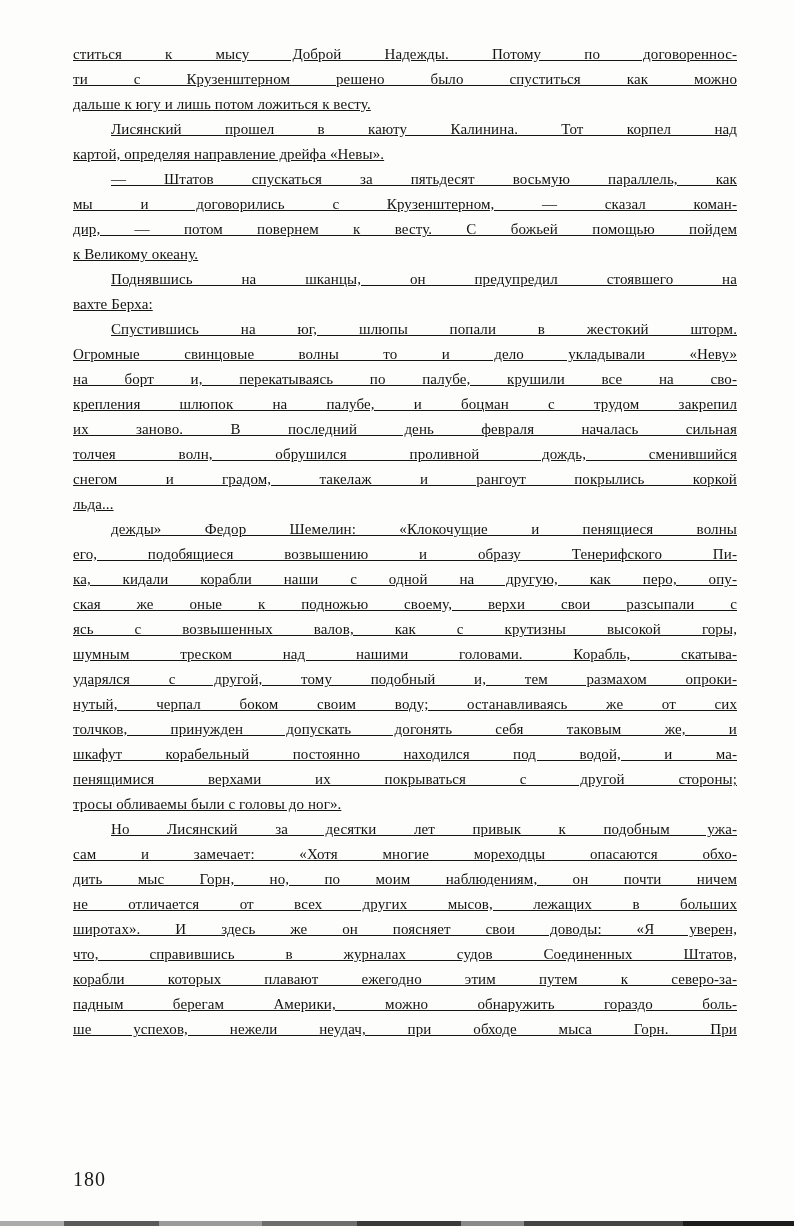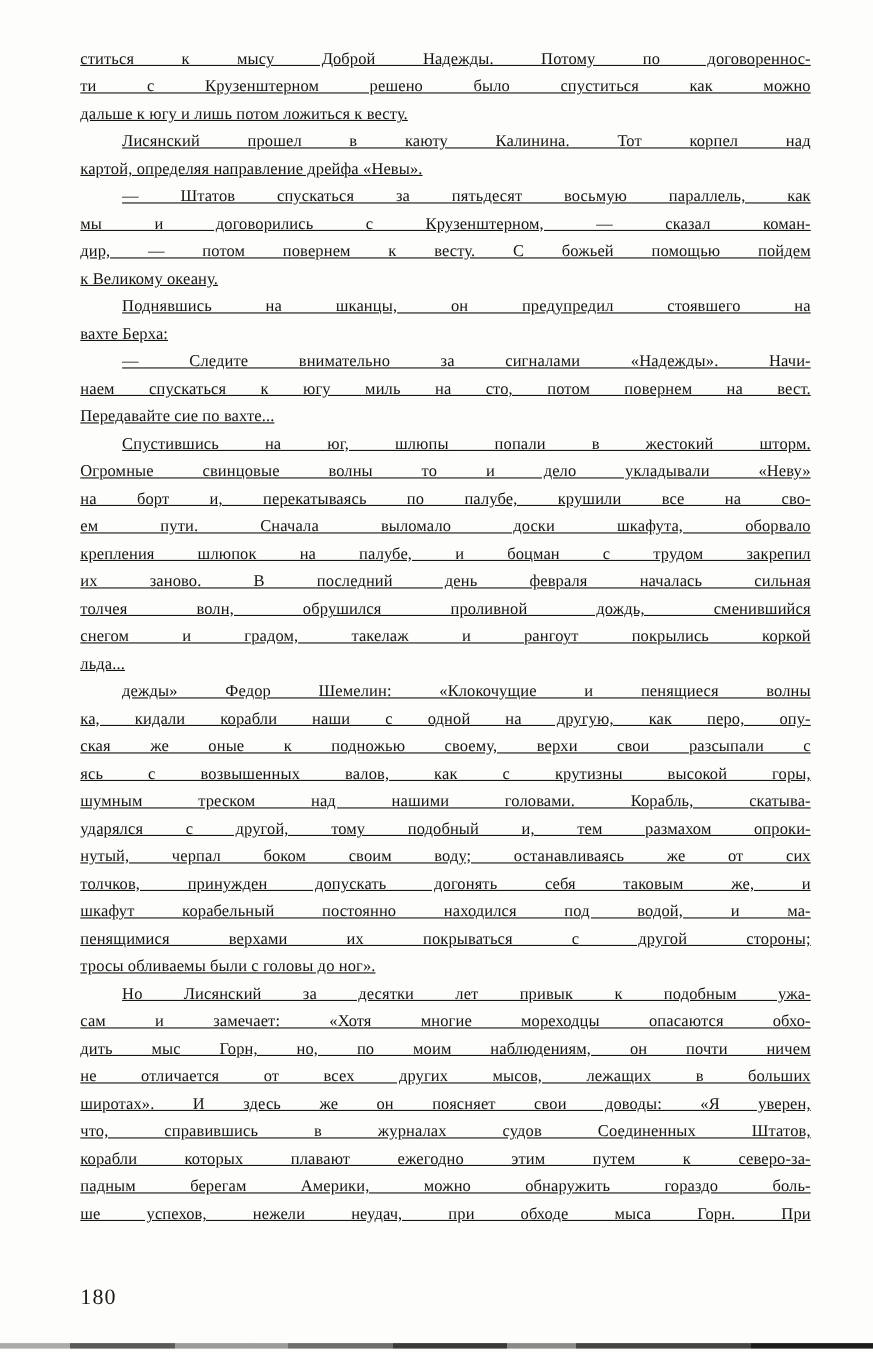--- a/index.html
+++ b/index.html
@@ -81,37 +81,32 @@
         <div class="line">— Штатов спускаться за пятьдесят восьмую параллель, как</div>
         <div class="line">мы и договорились с Крузенштерном, — сказал коман-</div>
         <div class="line">дир, — потом повернем к весту. С божьей помощью пойдем</div>
         <div class="line last">к Великому океану.</div>
       </div>
       <div class="para indent">
         <div class="line">Поднявшись на шканцы, он предупредил стоявшего на</div>
         <div class="line last">вахте Берха:</div>
       </div>
       <div class="para indent">
-        <div class="line">— Следите внимательно за сигналами «Надежды». Начи-</div>
-        <div class="line">наем спускаться к югу миль на сто, потом повернем на вест.</div>
-        <div class="line last">Передавайте сие по вахте...</div>
-      </div>
-      <div class="para indent">
         <div class="line">Спустившись на юг, шлюпы попали в жестокий шторм.</div>
         <div class="line">Огромные свинцовые волны то и дело укладывали «Неву»</div>
         <div class="line">на борт и, перекатываясь по палубе, крушили все на сво-</div>
-        <div class="line">ем пути. Сначала выломало доски шкафута, оборвало</div>
         <div class="line">крепления шлюпок на палубе, и боцман с трудом закрепил</div>
         <div class="line">их заново. В последний день февраля началась сильная</div>
         <div class="line">толчея волн, обрушился проливной дождь, сменившийся</div>
         <div class="line">снегом и градом, такелаж и рангоут покрылись коркой</div>
         <div class="line last">льда...</div>
       </div>
       <div class="para indent">
         <div class="line">дежды» Федор Шемелин: «Клокочущие и пенящиеся волны</div>
+        <div class="line">его, подобящиеся возвышению и образу Тенерифского Пи-</div>
         <div class="line">ка, кидали корабли наши с одной на другую, как перо, опу-</div>
         <div class="line">ская же оные к подножью своему, верхи свои разсыпали с</div>
         <div class="line">ясь с возвышенных валов, как с крутизны высокой горы,</div>
         <div class="line">шумным треском над нашими головами. Корабль, скатыва-</div>
         <div class="line">ударялся с другой, тому подобный и, тем размахом опроки-</div>
         <div class="line">нутый, черпал боком своим воду; останавливаясь же от сих</div>
         <div class="line">толчков, принужден допускать догонять себя таковым же, и</div>
         <div class="line">шкафут корабельный постоянно находился под водой, и ма-</div>
         <div class="line">пенящимися верхами их покрываться с другой стороны;</div>
         <div class="line last">тросы обливаемы были с головы до ног».</div>

